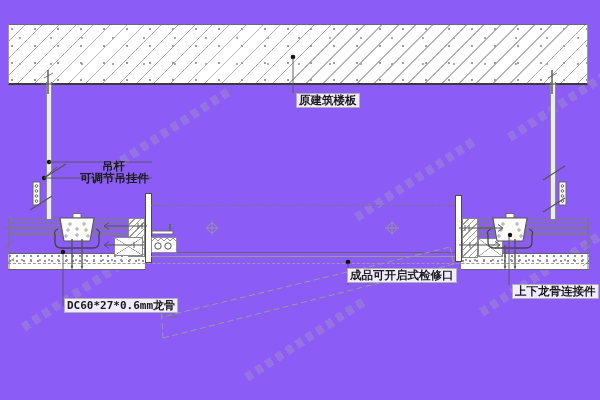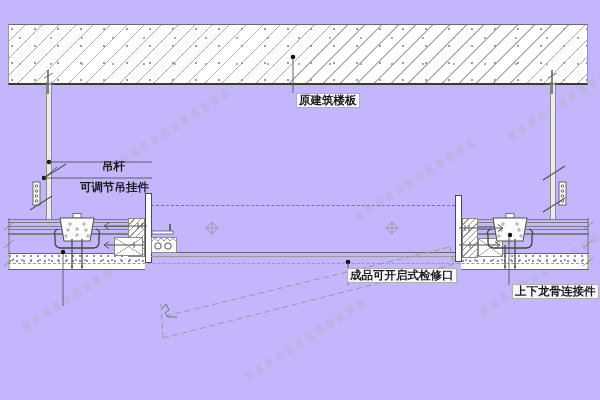--- a/index.html
+++ b/index.html
@@ -1,16 +1,16 @@
 <!DOCTYPE html>
 <html><head>
 <meta charset="utf-8">
 <style>
   html,body{margin:0;padding:0;background:#fff;}
-  #canvas{position:relative;width:600px;height:400px;background:#c4b5fd;overflow:hidden;
+  #canvas{position:relative;width:600px;height:400px;background:#8b5cf6;overflow:hidden;
           font-family:"DejaVu Sans","Liberation Sans",sans-serif;}
   .abs{position:absolute;}
 
   
   .wm{width:140px;height:9px;opacity:.5;transform:rotate(-33deg);z-index:1;
       background:repeating-linear-gradient(90deg,rgba(175,175,175,.55) 0 7px,transparent 7px 12px);}
 
   
   #slab{left:8px;top:24px;width:578px;height:58px;z-index:2;
     border-top:1px solid #6b6b6b;border-bottom:2px solid #3a3a3a;
@@ -247,20 +247,21 @@
       <line x1="348" y1="263" x2="348" y2="285" stroke="#555" stroke-width=".9"></line>
 
       <line x1="509" y1="237" x2="509" y2="285" stroke="#555" stroke-width=".9"></line>
     </g>
   </svg>
 
   <div class="abs lbl boxed" style="left:296px;top:93px;">原建筑楼板</div>
 
   <div class="abs lbl" style="left:102px;top:148px;margin-top:12px;">吊杆</div>
 
-  <div class="abs lbl" style="left:80px;top:181px;">可调节吊挂件</div>
-
+  <div class="abs lbl" style="left:80px;top:172px;">可调节吊挂件</div>
+
+  <div class="abs lbl boxed mono" style="left:64px;top:298px;font-size:11px;">DC60*27*0.6mm龙骨</div>
 
   <div class="abs lbl boxed" style="left:347px;top:268px;">成品可开启式检修口</div>
 
   <div class="abs lbl boxed" style="left:512px;top:284px;">上下龙骨连接件</div>
 
 </div>
 
 </body></html>

